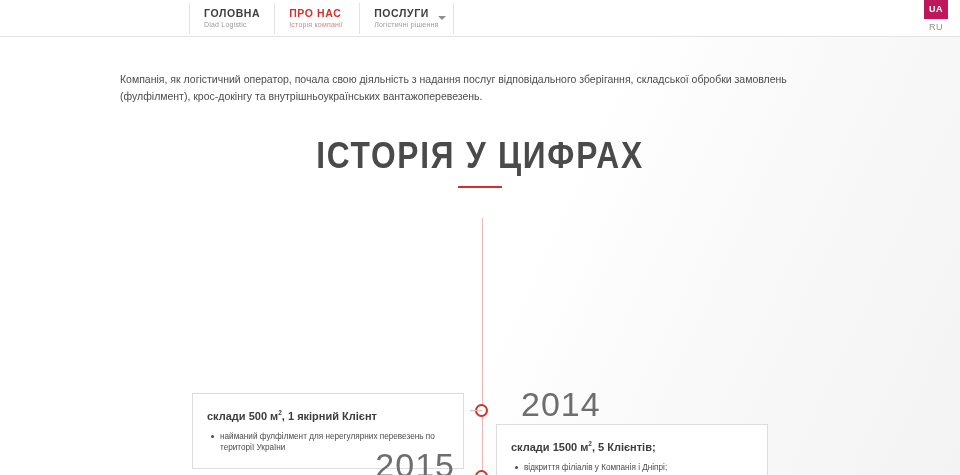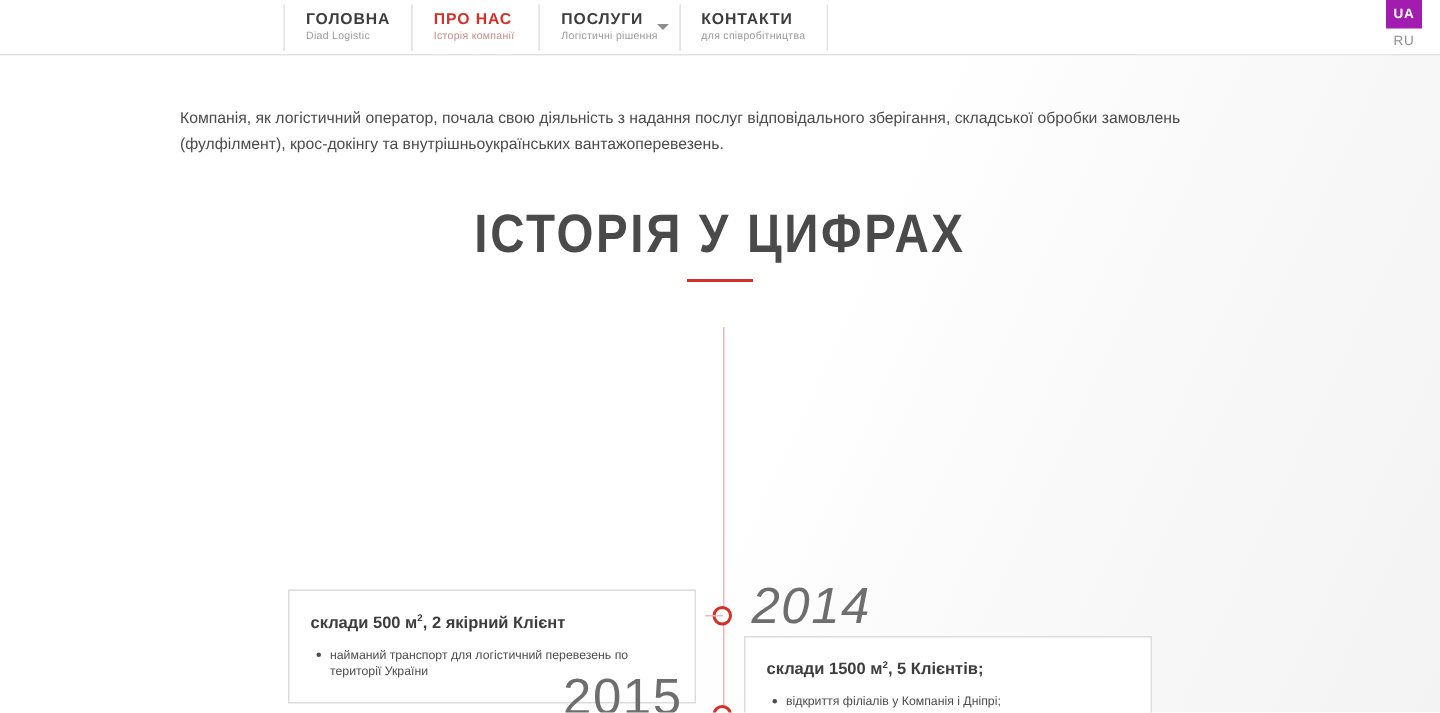--- a/index.html
+++ b/index.html
@@ -80,21 +80,21 @@
   }
   .lang {
     position: absolute;
     right: 12px;
     top: 0;
     width: 24px;
     text-align: center;
   }
   .lang-active {
     display: block;
-    background: #a21caf;
+    background: #be185d;
     color: #fff;
     font-size: 9px;
     font-weight: bold;
     padding: 4px 0 5px;
     letter-spacing: 0.5px;
     cursor: pointer;
   }
   .lang-other {
     display: block;
     color: #8e8e8e;
@@ -168,21 +168,21 @@
   .axis-stub.left { left: 470px; }
 
   .year {
     position: absolute;
     font-size: 34px;
     color: #6e6e6e;
     font-weight: normal;
     letter-spacing: 1px;
     font-family: "Liberation Sans Narrow", "Liberation Sans", sans-serif;
   }
-  .year.right { left: 501px; font-style: italic; }
+  .year.right { left: 521px; }
   .year.left { right: 505px; text-align: right; }
 
   .card {
     position: absolute;
     background: #fff;
     border: 1px solid #dcdcdc;
     padding: 12px 14px 12px 14px;
   }
   .card.left { left: 192px; width: 272px; }
   .card.right { left: 496px; width: 272px; }
@@ -236,24 +236,20 @@
         <span class="nav-sub">Історія компанії</span>
       </div>
 
       <div class="nav-item">
         <span class="nav-title">ПОСЛУГИ</span>
         <span class="nav-sub">Логістичні рішення</span>
         <span class="caret"></span>
       </div>
 
 
-      <div class="nav-item">
-        <span class="nav-title">КОНТАКТИ</span>
-        <span class="nav-sub">для співробітництва</span>
-      </div>
     </nav>
 
     <div class="lang">
       <span class="lang-active">UA</span>
       <span class="lang-other">RU</span>
     </div>
   </header>
 
   <p class="intro">Компанія, як логістичний оператор, почала свою діяльність з надання послуг відповідального зберігання, складської обробки замовлень (фулфілмент), крос-докінгу та внутрішньоукраїнських вантажоперевезень.</p>
 
@@ -263,24 +259,24 @@
   </div>
 
   <div class="timeline">
     <div class="axis"></div>
 
     <div class="axis-dot" style="top:186px;"></div>
     <div class="axis-stub left" style="top:192px;"></div>
     <div class="year right" style="top:167px;">2014</div>
     <div class="card left" style="top:175px;">
       <h3>
-        <span>склади 500 м</span><sup>2</sup><span>, 2 якірний Клієнт</span>
+        <span>склади 500 м</span><sup>2</sup><span>, 1 якірний Клієнт</span>
       </h3>
       <ul>
-        <li>найманий транспорт для логістичний перевезень по території України</li>
+        <li>найманий фулфілмент для нерегулярних перевезень по території України</li>
       </ul>
     </div>
 
     <div class="axis-dot" style="top:252px;"></div>
 
     <div class="year left" style="top:228px;">2015</div>
     <div class="card right" style="top:206px;">
       <h3>
         <span>склади 1500 м</span><sup>2</sup><span>, 5 Клієнтів;</span>
       </h3>

